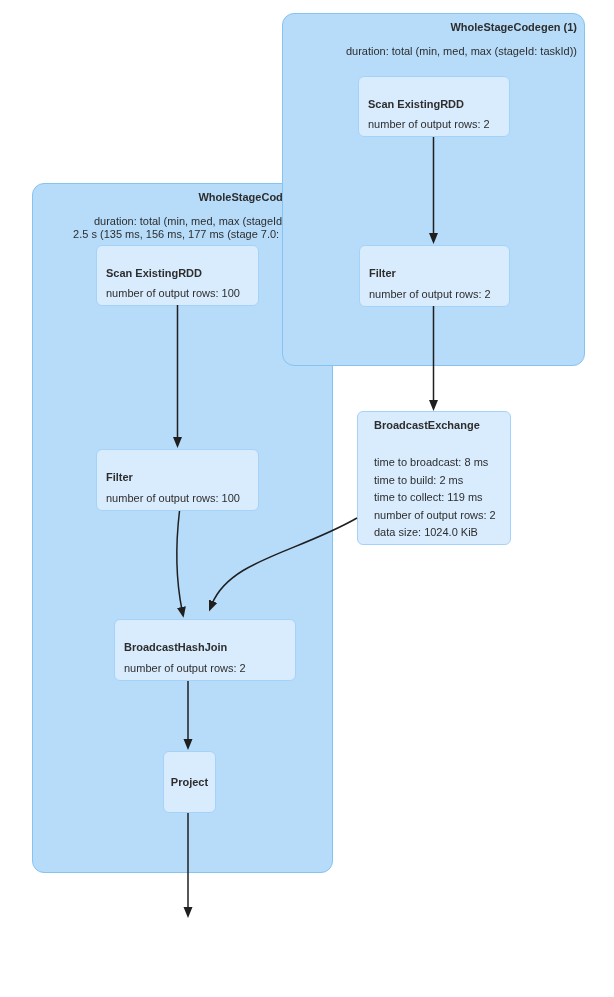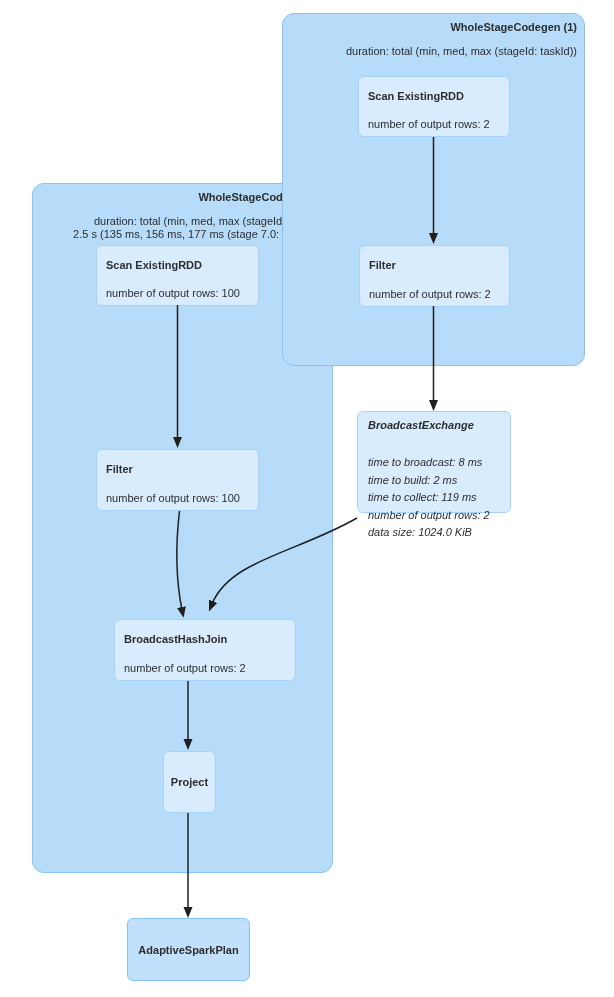--- a/index.html
+++ b/index.html
@@ -27,36 +27,36 @@
     font-size:11px; line-height:13px; white-space:nowrap; text-align:right;
   }
 
   .node {
     position:absolute; box-sizing:border-box;
     background:var(--node-fill); border:1px solid var(--node-border);
     border-radius:6px; font-size:11px;
   }
   .node-name   { font-weight:700; line-height:14px; white-space:nowrap; }
   .node-metric { line-height:14px; white-space:nowrap; }
-  .with-metric { display:flex; flex-direction:column; justify-content:space-between; padding:12px 9px 5px 9px; }
+  .with-metric { display:flex; flex-direction:column; justify-content:space-between; padding:20px 9px 5px 9px; }
   .center-node { display:flex; align-items:center; justify-content:center; }
   .center-node .node-name { line-height:normal; }
 
   
   .n-scan1   { left:75px; top:62px;  width:152px; height:61px; }
   .n-filter1 { left:76px; top:231px; width:151px; height:62px; }
 
   
   .n-scan2   { left:63px;  top:61px;  width:163px; height:61px; }
   .n-filter2 { left:63px;  top:265px; width:163px; height:62px; }
   .n-bhj     { left:81px;  top:435px; width:182px; height:62px; }
   .n-project { left:130px; top:567px; width:53px;  height:62px; }
 
   
-  .n-bexchange { left:357px; top:411px; width:154px; height:102px; z-index:3; padding:6px 10px;font-style:italic; }
+  .n-bexchange { left:357px; top:411px; width:154px; height:134px; z-index:3; padding:6px 16px; }
   .be-metrics  { margin-top:22px; line-height:17.5px; white-space:nowrap; }
   .n-asp {
     left:127px; top:918px; width:123px; height:63px; z-index:3;
     background:var(--final-node-fill); border-color:var(--cluster-border);
   }
 
   svg.edges { position:absolute; left:0; top:0; z-index:10; pointer-events:none; }
   .edge { stroke:var(--edge); stroke-width:1.5; fill:none; }
   .arrowhead { fill:var(--edge); }
 </style>
@@ -113,23 +113,20 @@
     <div class="node-name">BroadcastExchange</div>
     <div class="be-metrics">
       <div>time to broadcast: 8 ms</div>
       <div>time to build: 2 ms</div>
       <div>time to collect: 119 ms</div>
       <div>number of output rows: 2</div>
       <div>data size: 1024.0 KiB</div>
     </div>
   </div>
 
-  <div class="node center-node n-asp">
-    <div class="node-name">AdaptiveSparkPlan</div>
-  </div>
 
   <svg class="edges" width="614" height="997" viewBox="0 0 614 997">
     <defs>
       <marker id="arrow" markerUnits="userSpaceOnUse" markerWidth="12" markerHeight="10" refX="3" refY="5" orient="auto">
         <path class="arrowhead" d="M0,0.5 L11,5 L0,9.5 Z"></path>
       </marker>
     </defs>
     <path class="edge" d="M433.5 137 L433.5 236" marker-end="url(#arrow)"></path>
     <path class="edge" d="M433.5 306 L433.5 403" marker-end="url(#arrow)"></path>
     <path class="edge" d="M177.5 305 L177.5 440" marker-end="url(#arrow)"></path>

